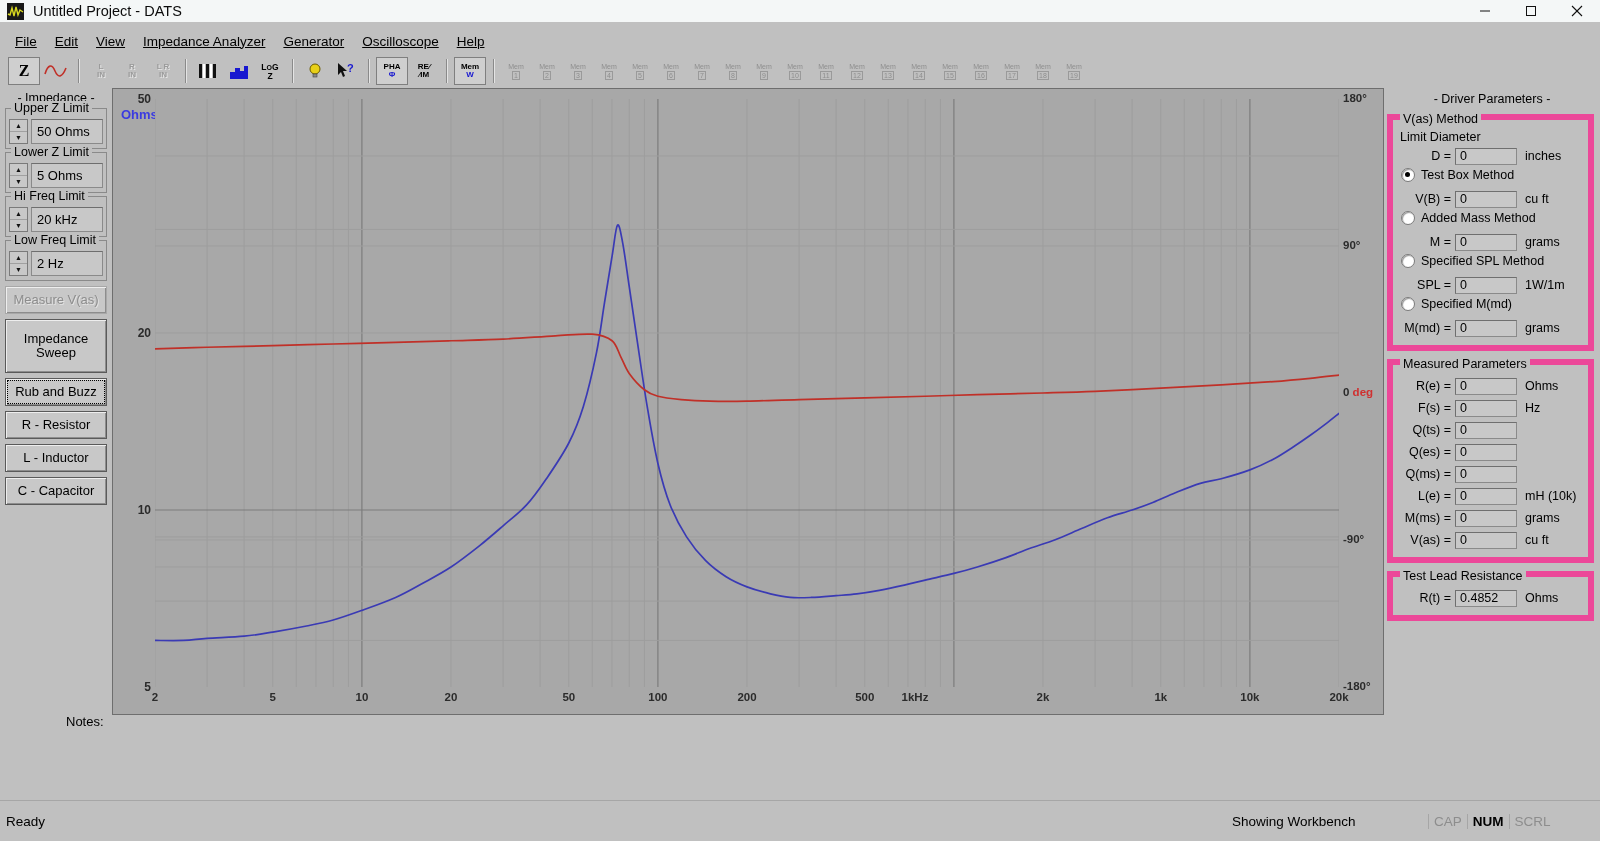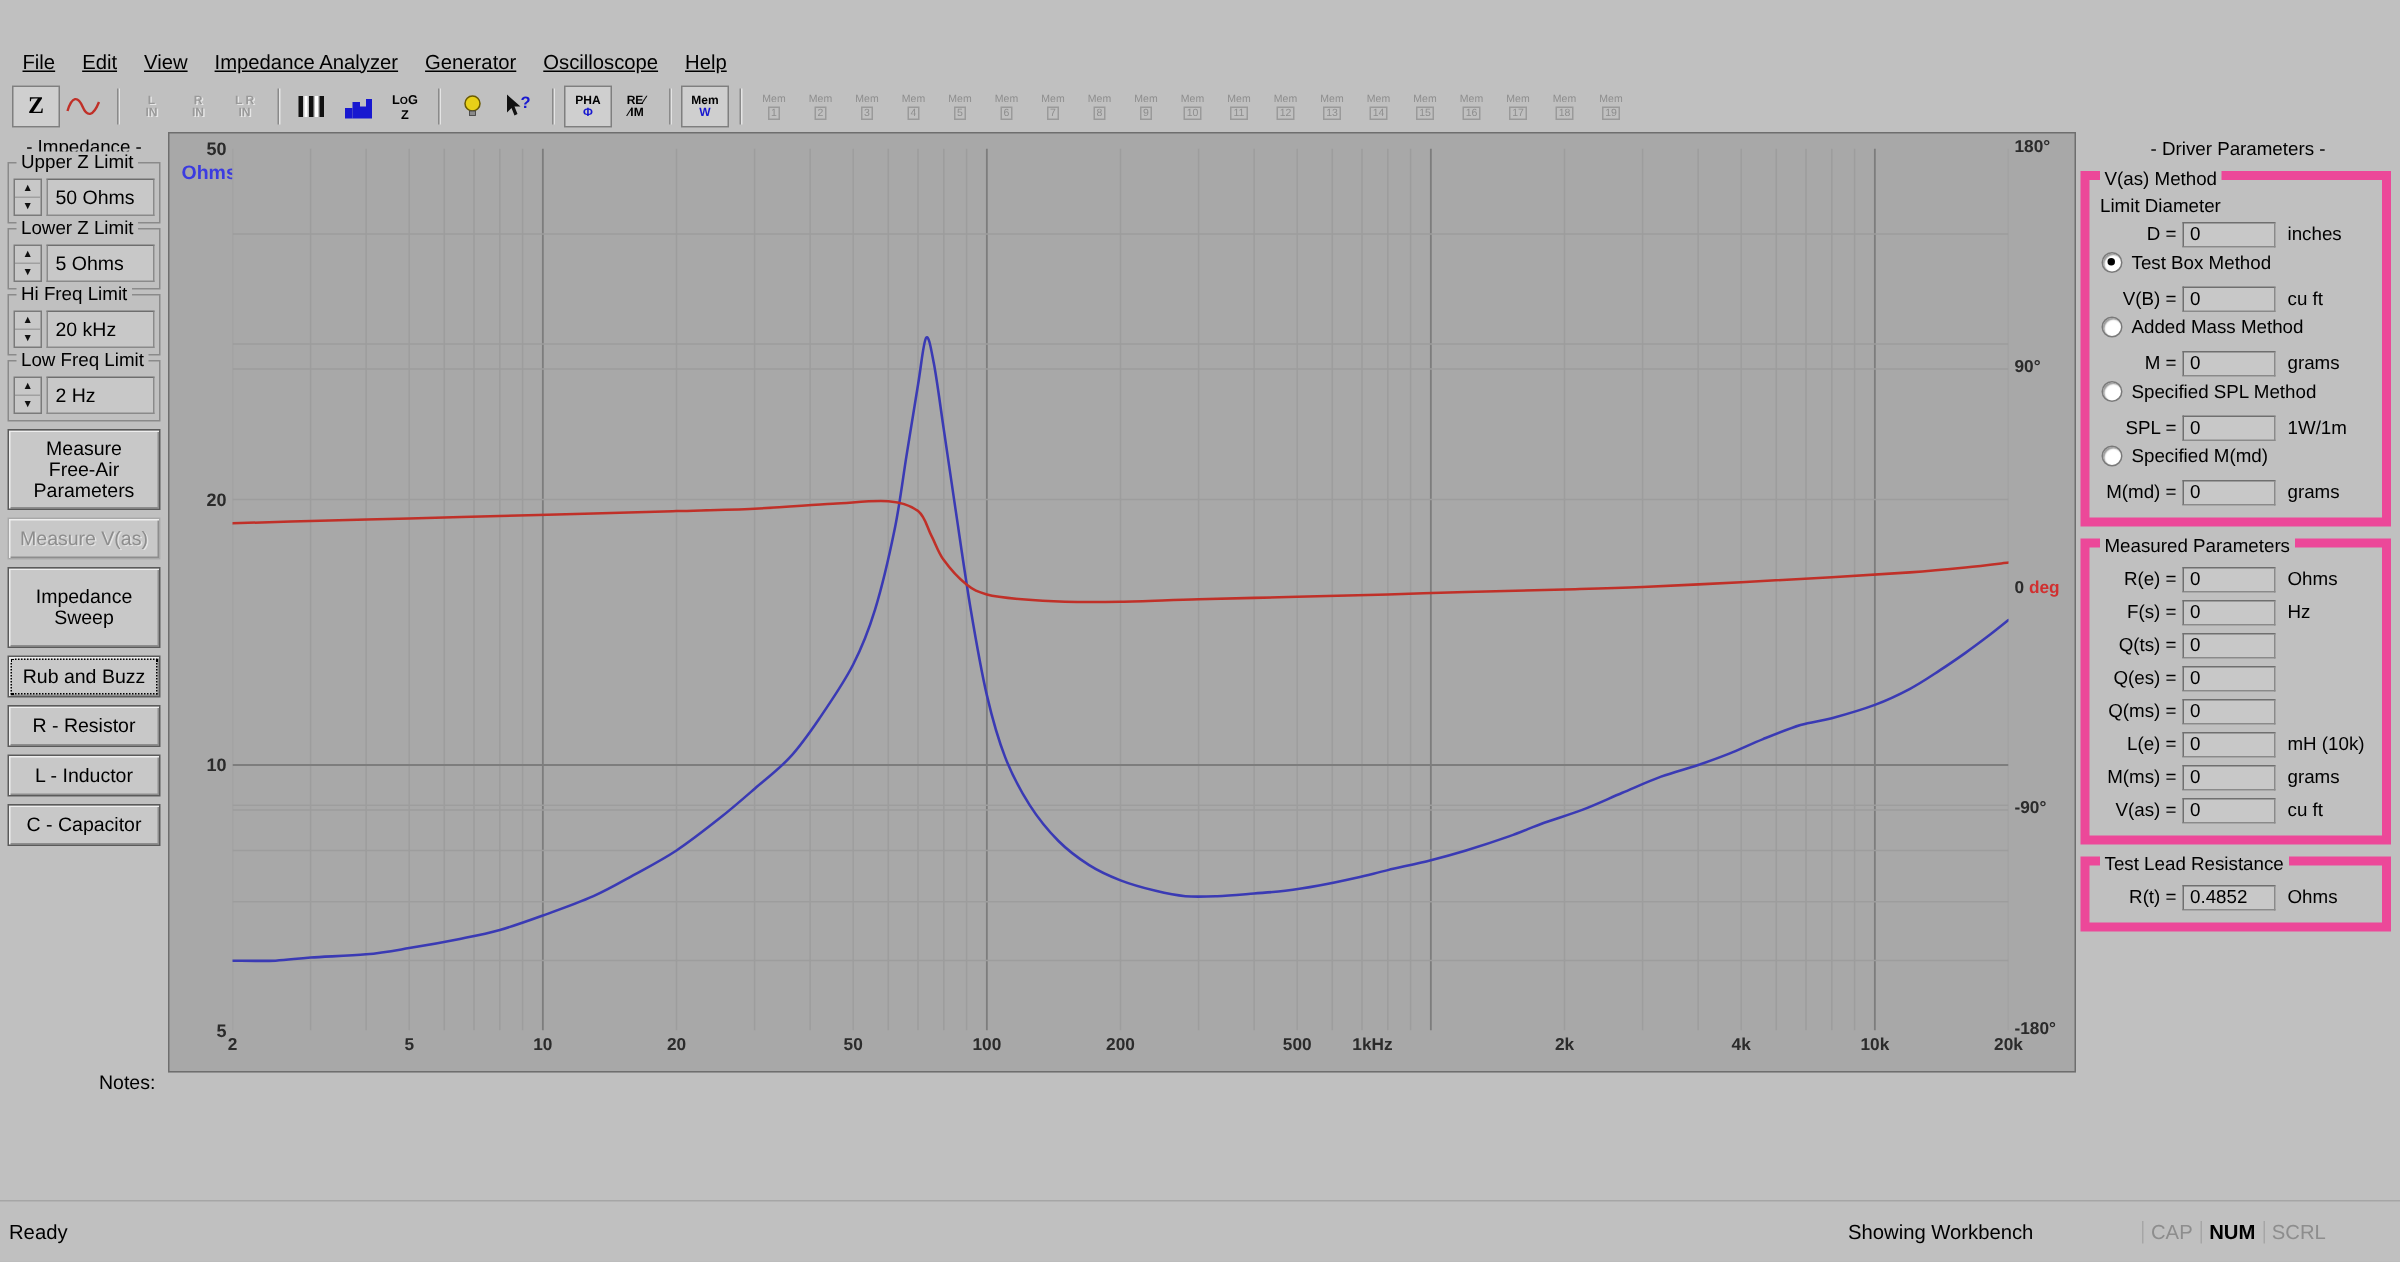--- a/index.html
+++ b/index.html
@@ -84,20 +84,47 @@
   .st-keys{position:absolute;left:1428px;top:13px;font-size:13.5px;display:flex;}
   .st-keys span{padding:0 5px;border-left:1px solid #a6a6a6;}
   .st-keys span.off{color:#8d8d8d;}
   .st-keys span.on{color:#000;font-weight:bold;}
 </style>
 </head>
 <body>
 
 <div class="app">
 
+  <div class="titlebar">
+    <div class="tb-icon">
+      <svg width="17" height="17" viewBox="0 0 17 17">
+        <rect width="17" height="17" fill="#181818"></rect>
+        <polyline points="1,11 3,12 5,5 7,13 9,4 11,12 13,7 16,9" fill="none" stroke="#d8d820" stroke-width="1.4"></polyline>
+      </svg>
+    </div>
+    <div class="tb-title">Untitled Project - DATS</div>
+    <div class="tb-btns">
+      <div class="tb-btn">
+        <svg width="12" height="12" viewBox="0 0 12 12">
+            <line x1="1" y1="6" x2="11" y2="6" stroke="#111" stroke-width="1"></line>
+          </svg>
+      </div>
+      <div class="tb-btn">
+        <svg width="12" height="12" viewBox="0 0 12 12">
+            <rect x="1.5" y="1.5" width="9" height="9" fill="none" stroke="#111" stroke-width="1"></rect>
+          </svg>
+      </div>
+      <div class="tb-btn close">
+        <svg width="12" height="12" viewBox="0 0 12 12">
+            <line x1="1" y1="1" x2="11" y2="11" stroke="#111" stroke-width="1.1"></line>
+            <line x1="11" y1="1" x2="1" y2="11" stroke="#111" stroke-width="1.1"></line>
+          </svg>
+      </div>
+    </div>
+  </div>
 
   <div class="menubar">
     <div class="menu-item"><u>File</u></div>
     <div class="menu-item"><u>Edit</u></div>
     <div class="menu-item"><u>View</u></div>
     <div class="menu-item"><u>Impedance Analyzer</u></div>
     <div class="menu-item"><u>Generator</u></div>
     <div class="menu-item"><u>Oscilloscope</u></div>
     <div class="menu-item"><u>Help</u></div>
   </div>
@@ -266,23 +293,20 @@
           <div class="spinrow">
             <div class="spin">
               <div>▲</div>
               <div>▼</div>
             </div>
             <div class="spinval">2 Hz</div>
           </div>
         </div>
       </div>
     <div id="left-buttons">
-        <div class="lbtn tall">
-          <span>Measure<br>Free-Air<br>Parameters</span>
-        </div>
         <div class="lbtn dis">
           <span>Measure V(as)</span>
         </div>
         <div class="lbtn tall">
           <span>Impedance<br>Sweep</span>
         </div>
         <div class="lbtn focus">
           <span>Rub and Buzz</span>
         </div>
         <div class="lbtn">
@@ -371,21 +395,21 @@
         <div class="xtick" style="left: 42px; top: 602px;">2</div>
         <div class="xtick" style="left: 159.8px; top: 602px;">5</div>
         <div class="xtick" style="left: 248.9px; top: 602px;">10</div>
         <div class="xtick" style="left: 338px; top: 602px;">20</div>
         <div class="xtick" style="left: 455.8px; top: 602px;">50</div>
         <div class="xtick" style="left: 544.9px; top: 602px;">100</div>
         <div class="xtick" style="left: 634px; top: 602px;">200</div>
         <div class="xtick" style="left: 751.8px; top: 602px;">500</div>
         <div class="xtick" style="left: 802px; top: 602px;">1kHz</div>
         <div class="xtick" style="left: 930px; top: 602px;">2k</div>
-        <div class="xtick" style="left: 1047.8px; top: 602px;">4k</div>
+        <div class="xtick" style="left: 1047.8px; top: 602px;">1k</div>
         <div class="xtick" style="left: 1136.9px; top: 602px;">10k</div>
         <div class="xtick" style="left: 1226px; top: 602px;">20k</div>
       </div>
   </div>
   <div class="notes">Notes:</div>
 
   <div class="rightpanel">
     <div class="rp-title">- Driver Parameters -</div>
 
     <div class="rgrp">

